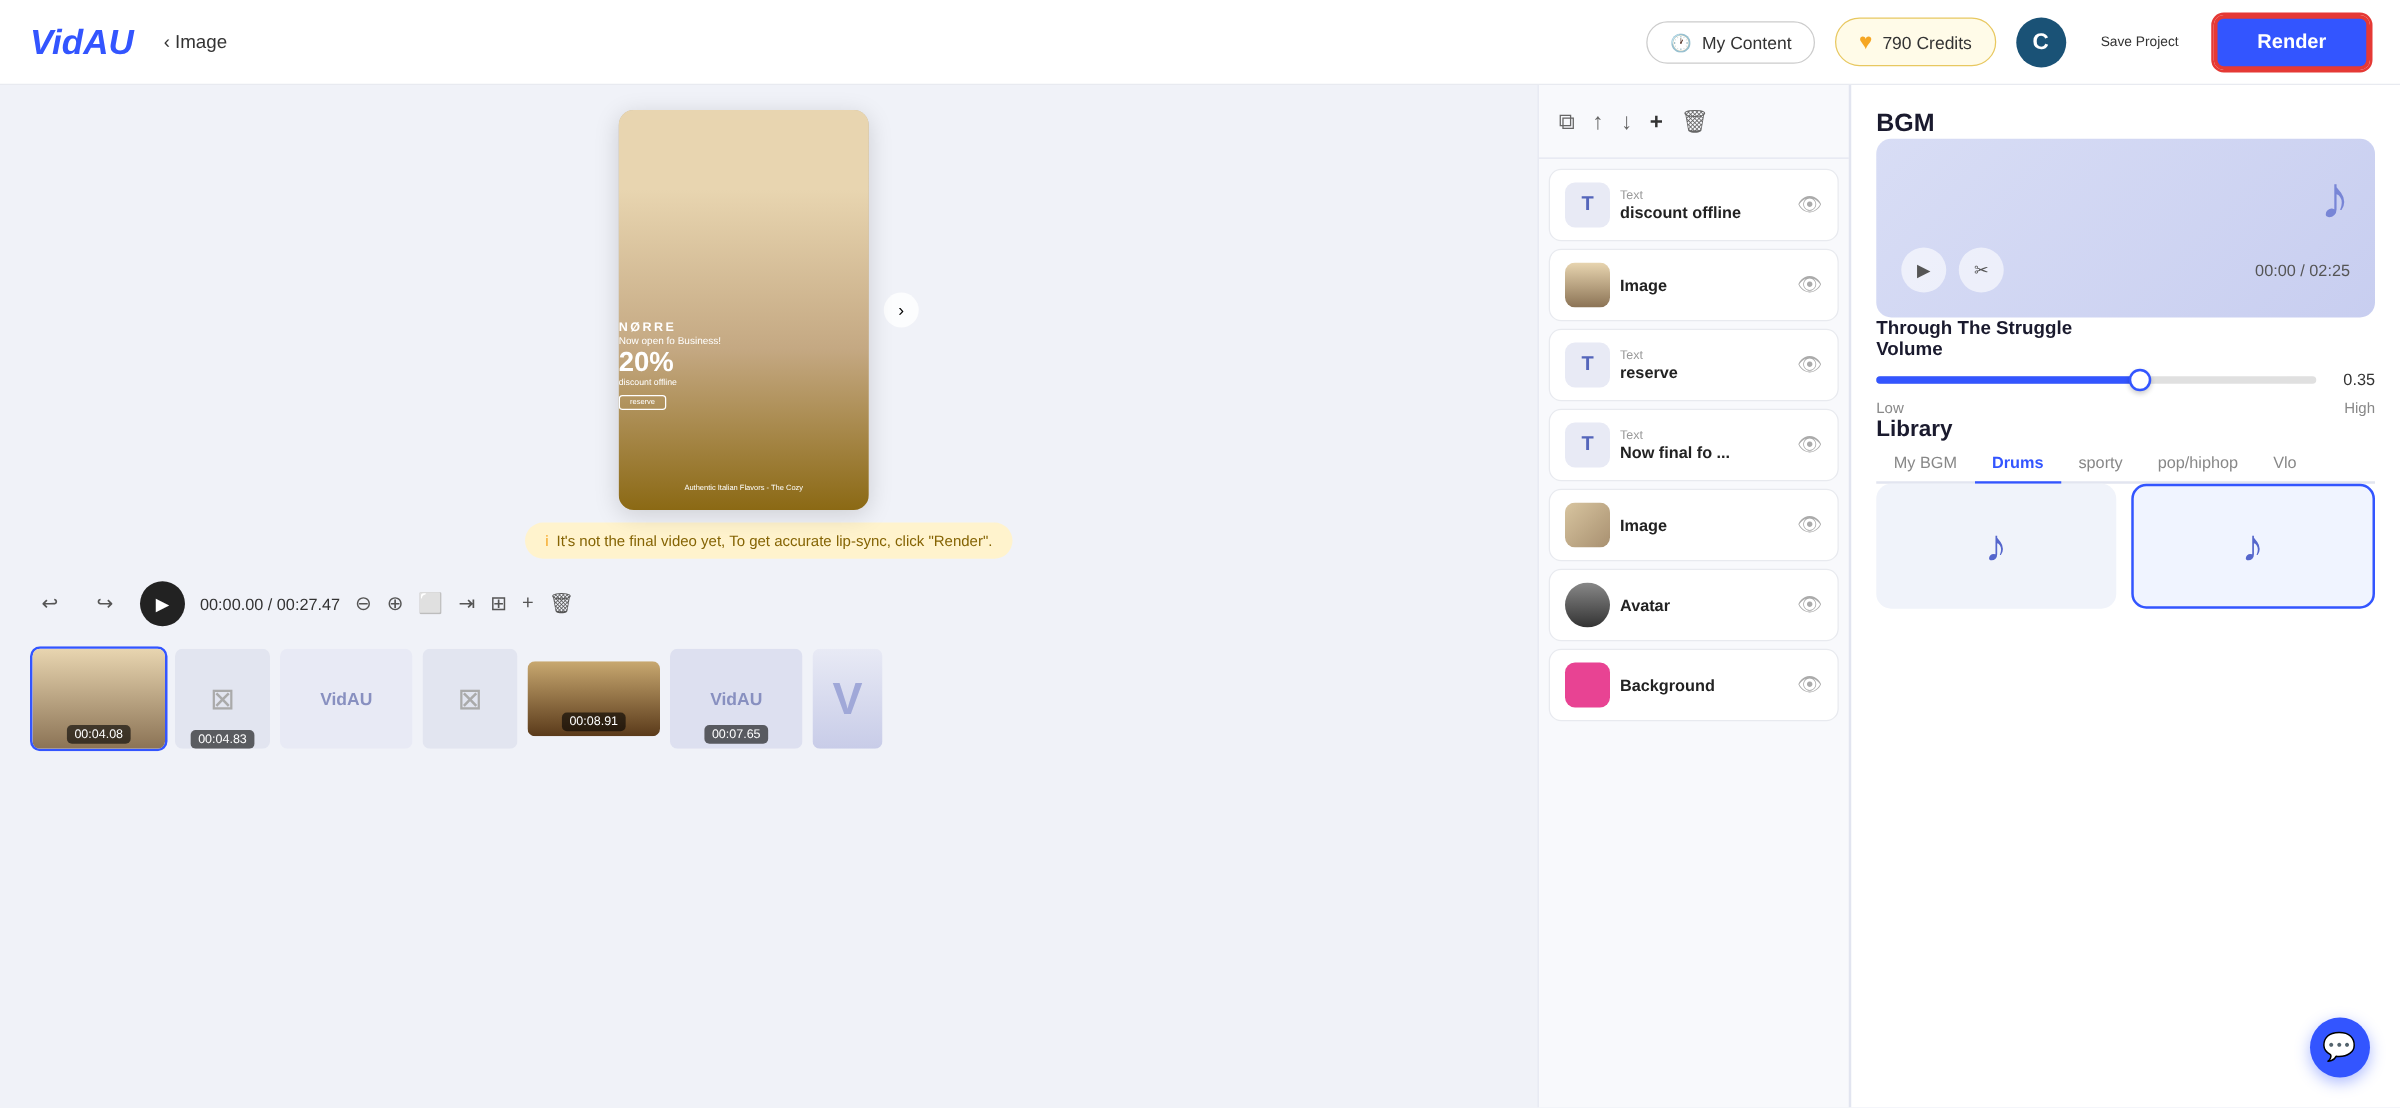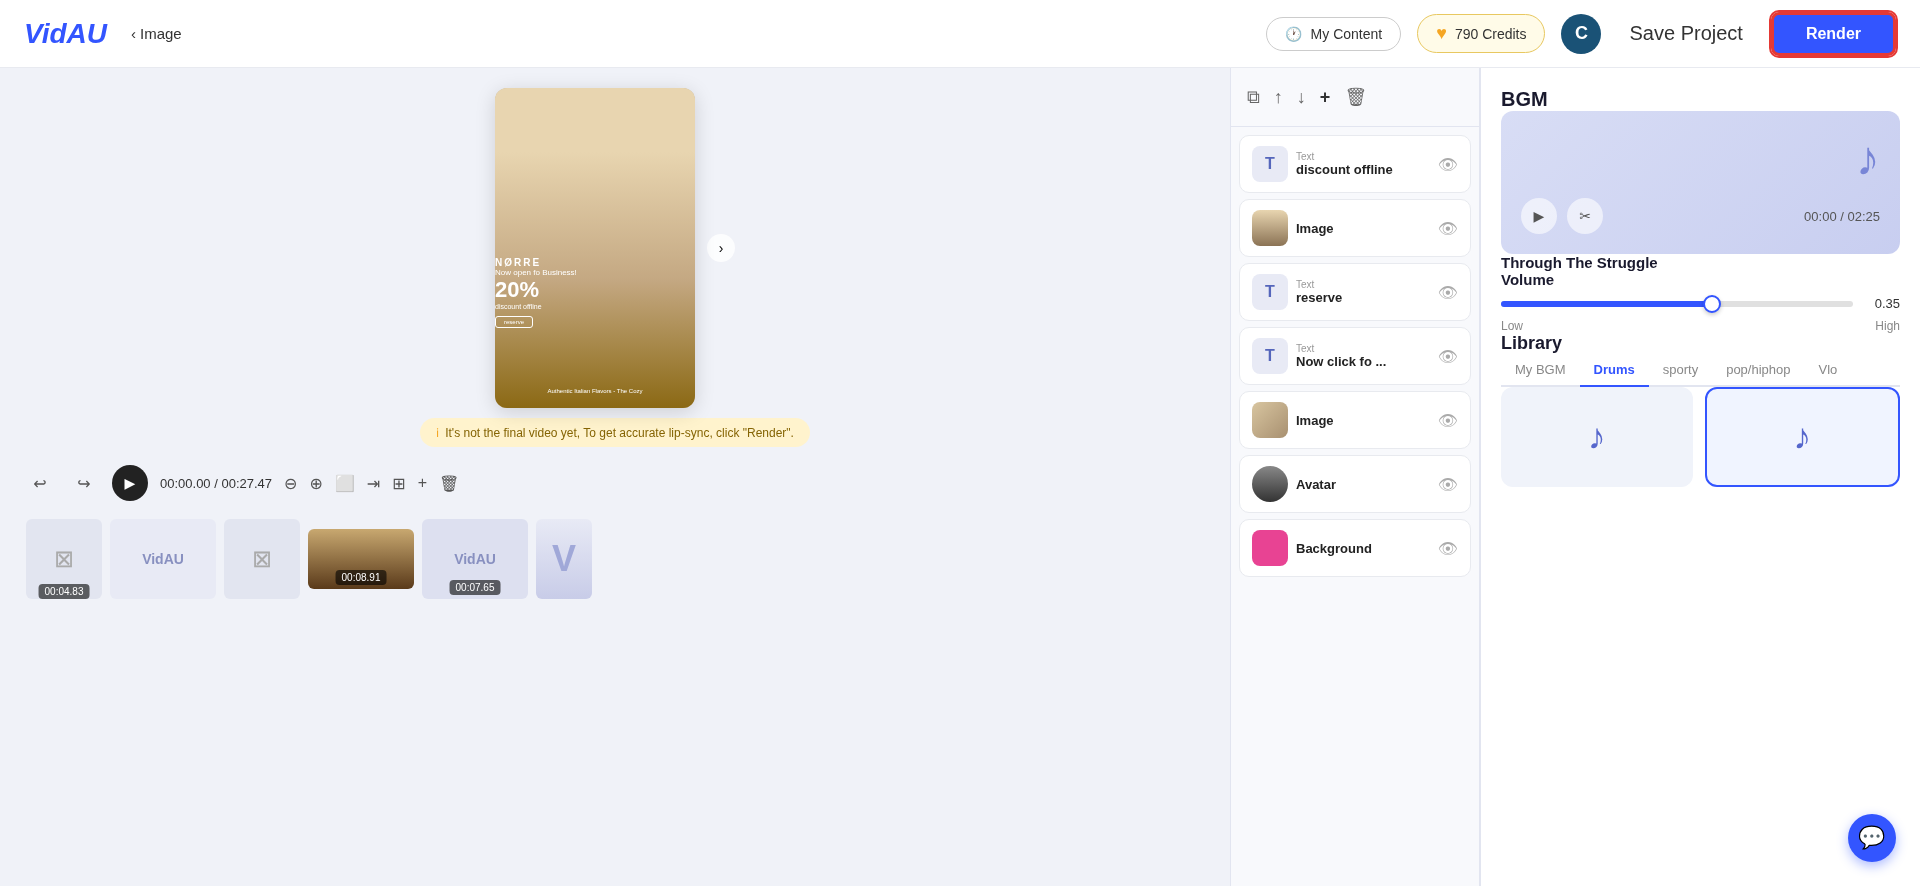--- a/index.html
+++ b/index.html
@@ -22,21 +22,21 @@
       display: flex; align-items: center; gap: 8px; border: 1px solid #e8c860;
       background: #fffbe8; border-radius: 24px; padding: 8px 18px;
       font-size: 14px; color: #333; cursor: pointer;
     }
     .credits-icon { color: #f5a623; font-size: 18px; }
     .avatar-circle {
       width: 40px; height: 40px; border-radius: 50%; background: #1a5276;
       color: #fff; font-size: 18px; font-weight: 700; display: flex;
       align-items: center; justify-content: center; cursor: pointer;
     }
-    .save-btn { font-size: 20px; color: #333; cursor: pointer; padding: 0 12px; }
+    .save-btn { font-size: 11px; color: #333; cursor: pointer; padding: 0 12px; }
     .render-btn {
       background: #3355ff; color: #fff; border: 3px solid #e53935;
       border-radius: 8px; padding: 10px 32px; font-size: 16px; font-weight: 700;
       cursor: pointer; outline: 2px solid #e53935;
     }
 
     
     .main { display: flex; height: calc(886px - 68px); }
 
     
@@ -271,20 +271,25 @@
         <span class="tc-icon">⊕</span>
         <span class="tc-icon">⬜</span>
         <span class="tc-icon">⇥</span>
         <span class="tc-icon">⊞</span>
         <span class="tc-icon">+</span>
         <span class="tc-icon">🗑</span>
       </div>
 
       <div class="timeline-tracks">
 
+        <div class="track-item active" style="width:110px;">
+          <div class="track-thumb" style="background: linear-gradient(180deg, #e8d5b0, #8b7355);">
+            <div style="position:absolute;bottom:4px;left:50%;transform:translateX(-50%);background:rgba(0,0,0,0.6);color:#fff;font-size:10px;padding:2px 6px;border-radius:4px;">00:04.08</div>
+          </div>
+        </div>
 
         <div class="track-item" style="width:80px;">
           <div class="track-thumb track-placeholder" style="height:80px; font-size:24px; color:#aaa;">⊠</div>
           <div style="position:absolute;bottom:0;left:50%;transform:translateX(-50%);background:rgba(0,0,0,0.6);color:#fff;font-size:10px;padding:2px 6px;border-radius:4px;">00:04.83</div>
         </div>
 
         <div class="track-item" style="width:110px;">
           <div class="track-thumb track-vidau" style="height:80px;">
             <div class="track-vidau-text">VidAU</div>
           </div>
@@ -353,21 +358,21 @@
           <span class="layer-type">Text</span>
           <span class="layer-name">reserve</span>
         </div>
         <span class="layer-eye">👁</span>
       </div>
 
       <div class="layer-item">
         <div class="layer-icon">T</div>
         <div class="layer-info">
           <span class="layer-type">Text</span>
-          <span class="layer-name">Now click fo ...</span>
+          <span class="layer-name">Now final fo ...</span>
         </div>
         <span class="layer-eye">👁</span>
       </div>
 
       <div class="layer-item">
         <div class="layer-img-preview">
           <div class="img-inner" style="background: linear-gradient(135deg, #d8c5a0, #a89070);"></div>
         </div>
         <div class="layer-info">
           <span class="layer-type"></span>

